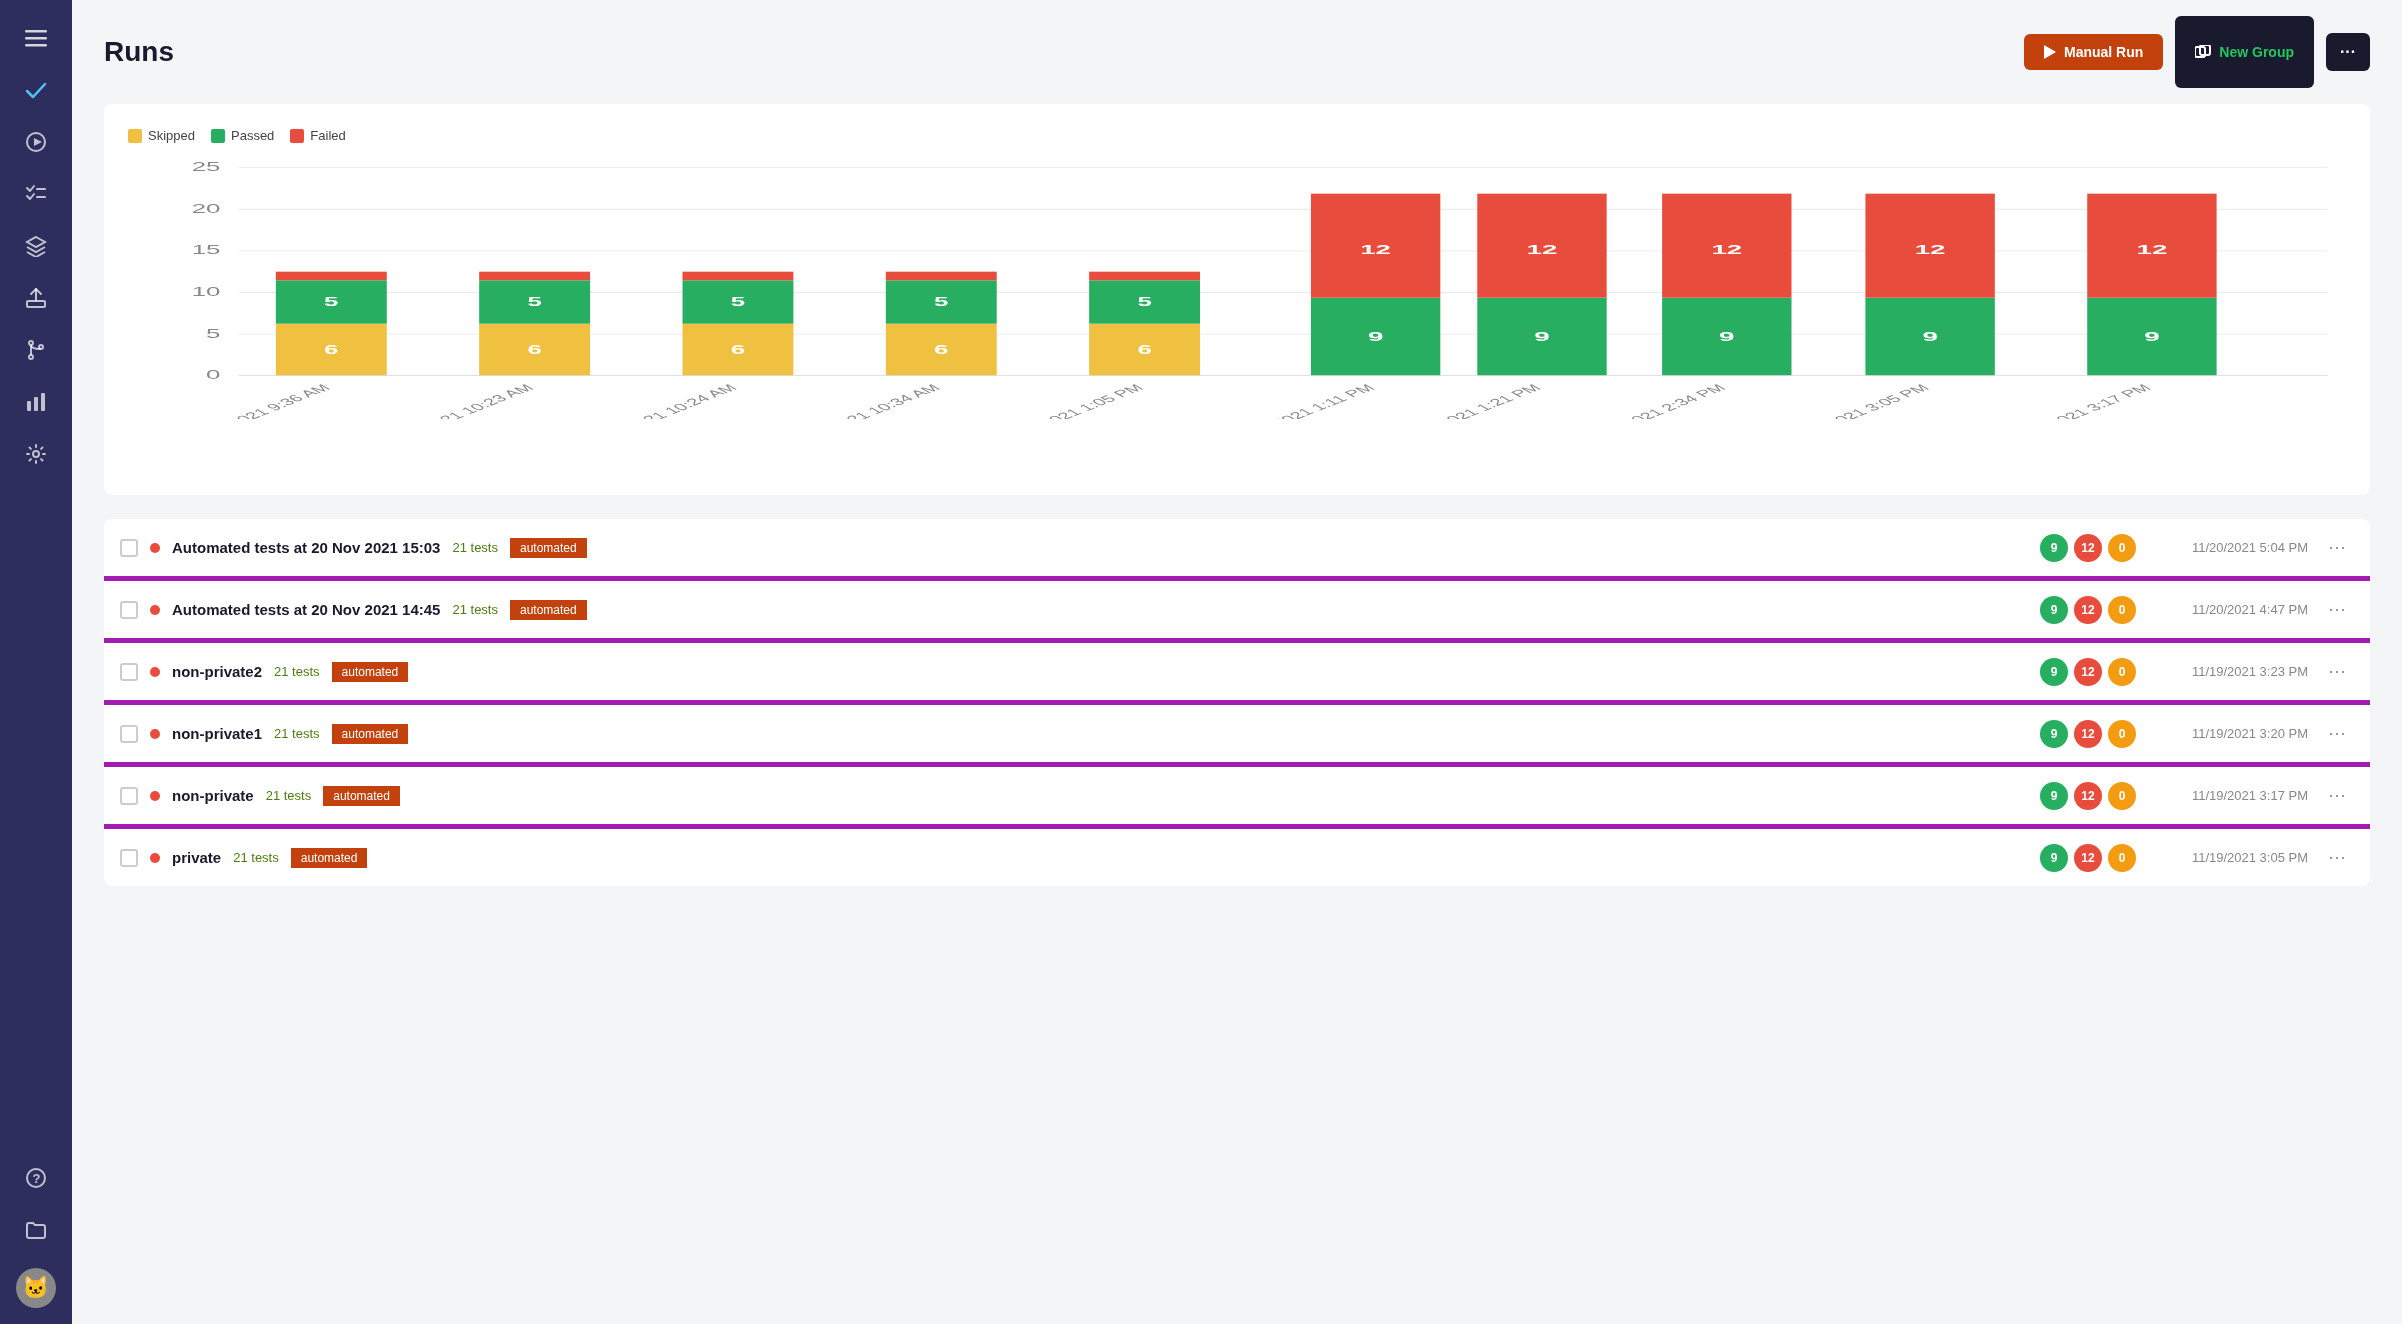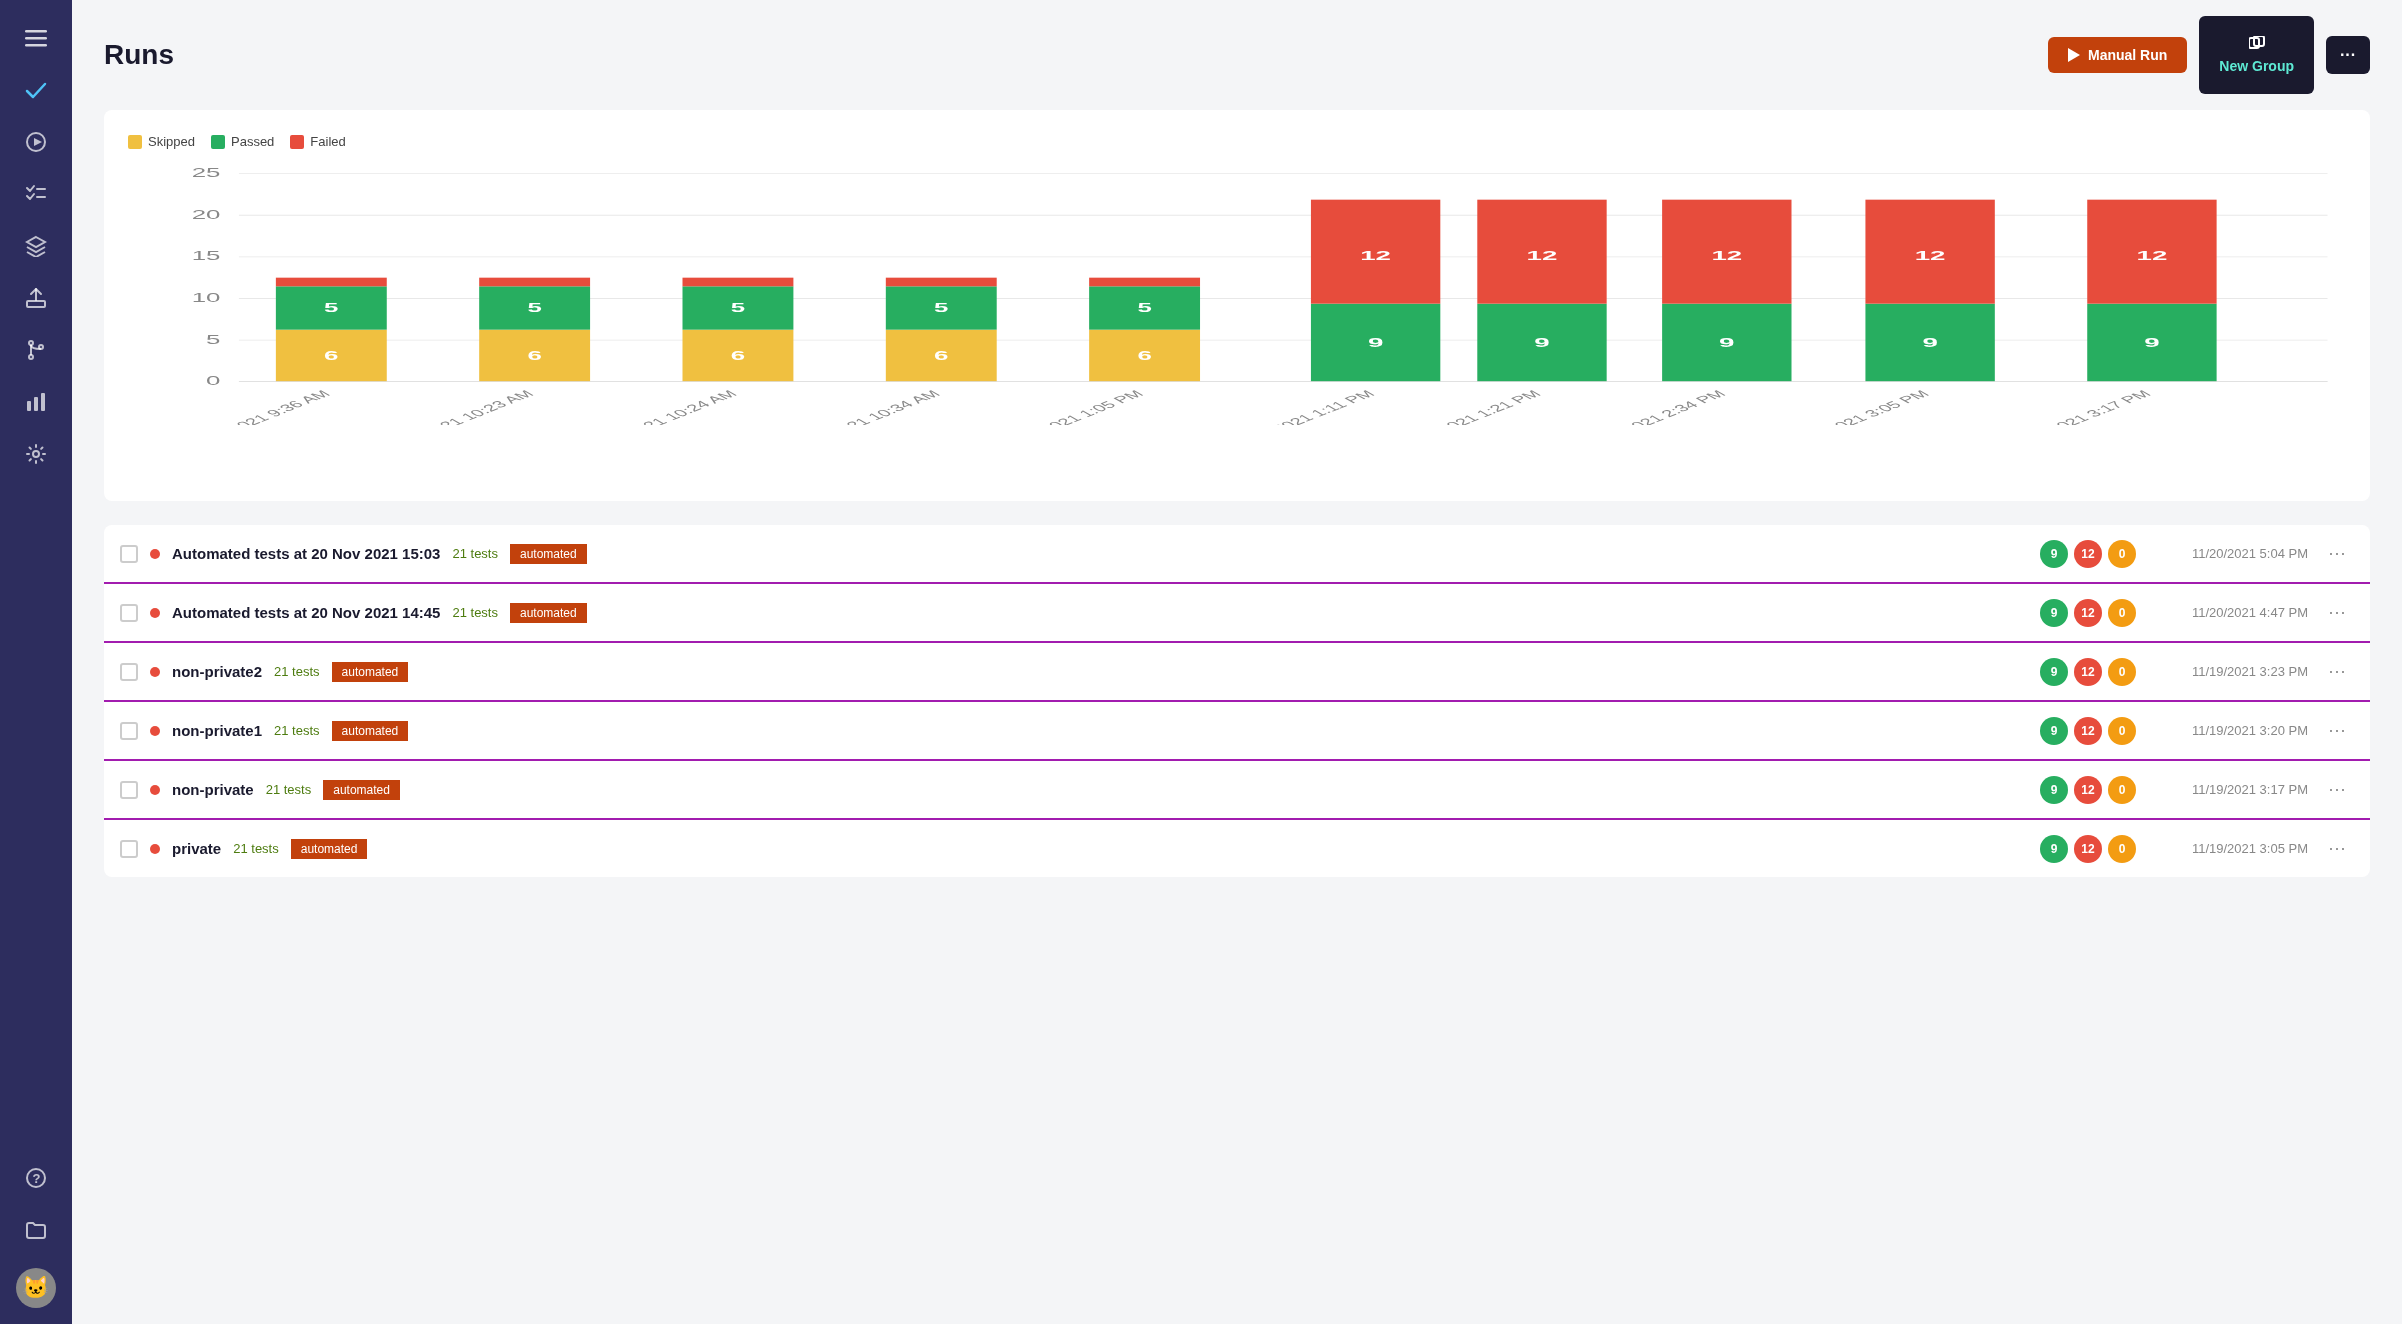--- a/index.html
+++ b/index.html
@@ -70,31 +70,30 @@
       border-radius: 6px;
       font-size: 14px;
       font-weight: 600;
       cursor: pointer;
       display: flex;
       align-items: center;
       gap: 8px;
     }
     .btn-new-group {
       background: #1a1a2e;
-      color: #5eead4;
+      color: #22c55e;
       border: none;
-      padding: 20px 20px;
+      padding: 28px 20px;
       border-radius: 6px;
       font-size: 14px;
       font-weight: 600;
       cursor: pointer;
       display: flex;
       align-items: center;
       gap: 8px;
-      flex-direction: column;
     }
     .btn-more {
       background: #1a1a2e;
       color: #fff;
       border: none;
       padding: 10px 14px;
       border-radius: 6px;
       font-size: 16px;
       font-weight: 600;
       cursor: pointer;
@@ -139,21 +138,21 @@
     
     .runs-list {
       background: #fff;
       border-radius: 8px;
       overflow: hidden;
     }
     .run-row {
       display: flex;
       align-items: center;
       padding: 14px 16px;
-      border-bottom: 2px solid #a21caf;
+      border-bottom: 5px solid #a21caf;
       gap: 12px;
     }
     .run-row:last-child { border-bottom: none; }
     .run-checkbox {
       width: 18px; height: 18px;
       border: 2px solid #ccc;
       border-radius: 3px;
       flex-shrink: 0;
       cursor: pointer;
       appearance: none;

